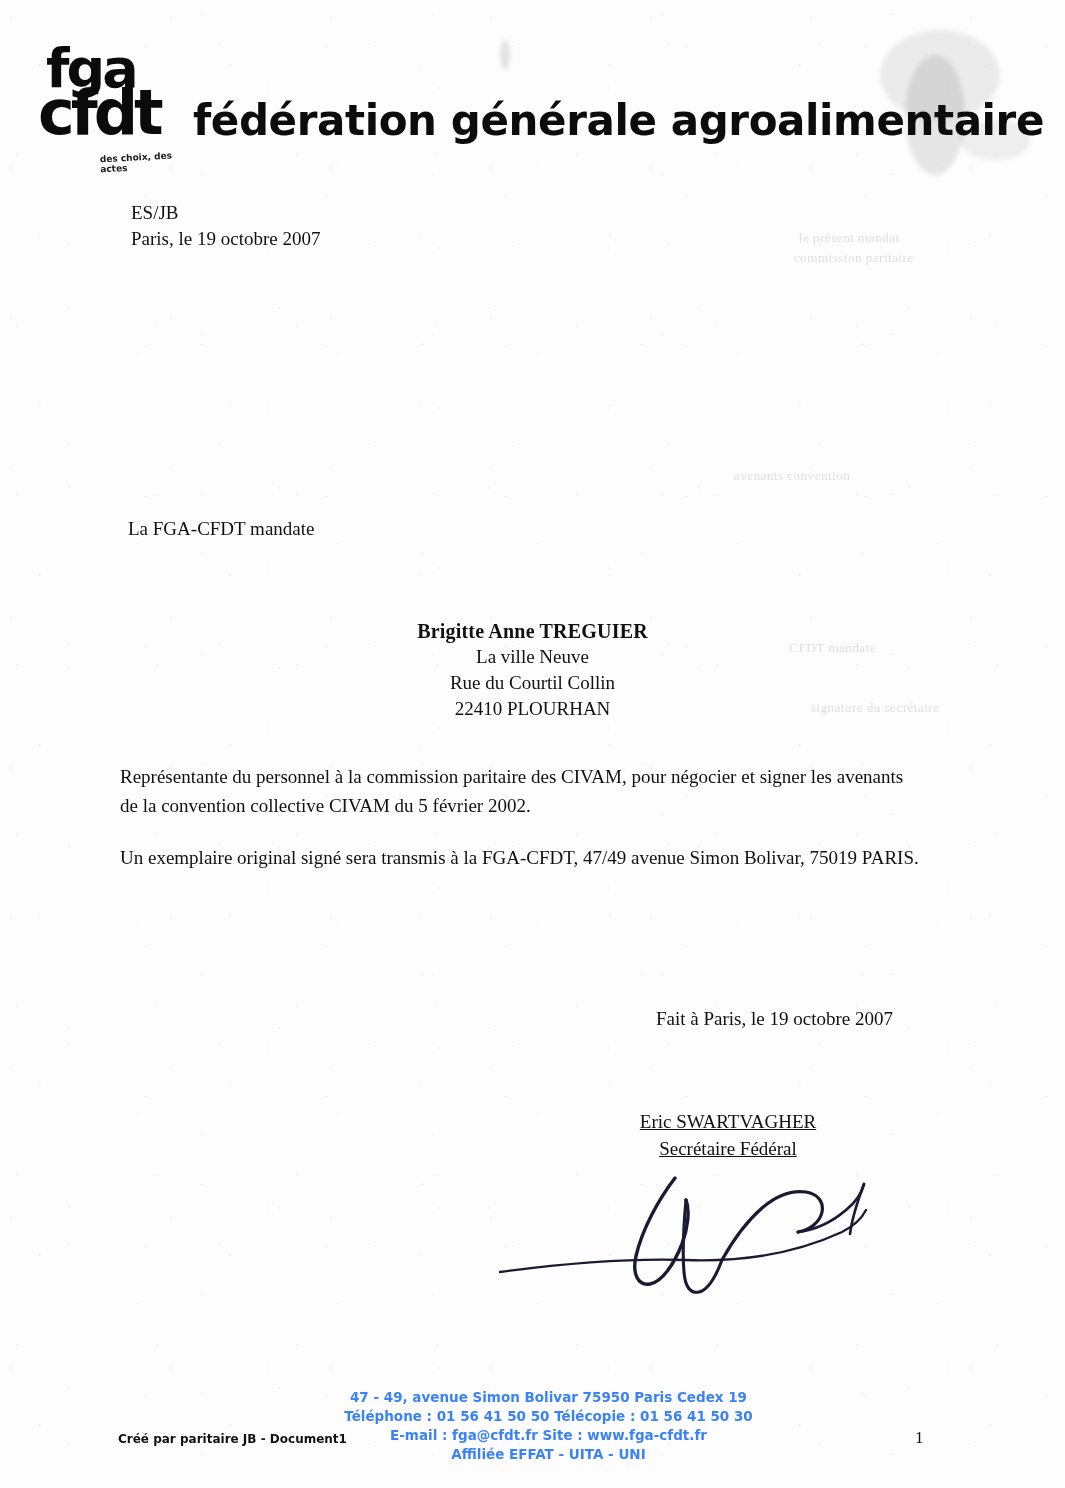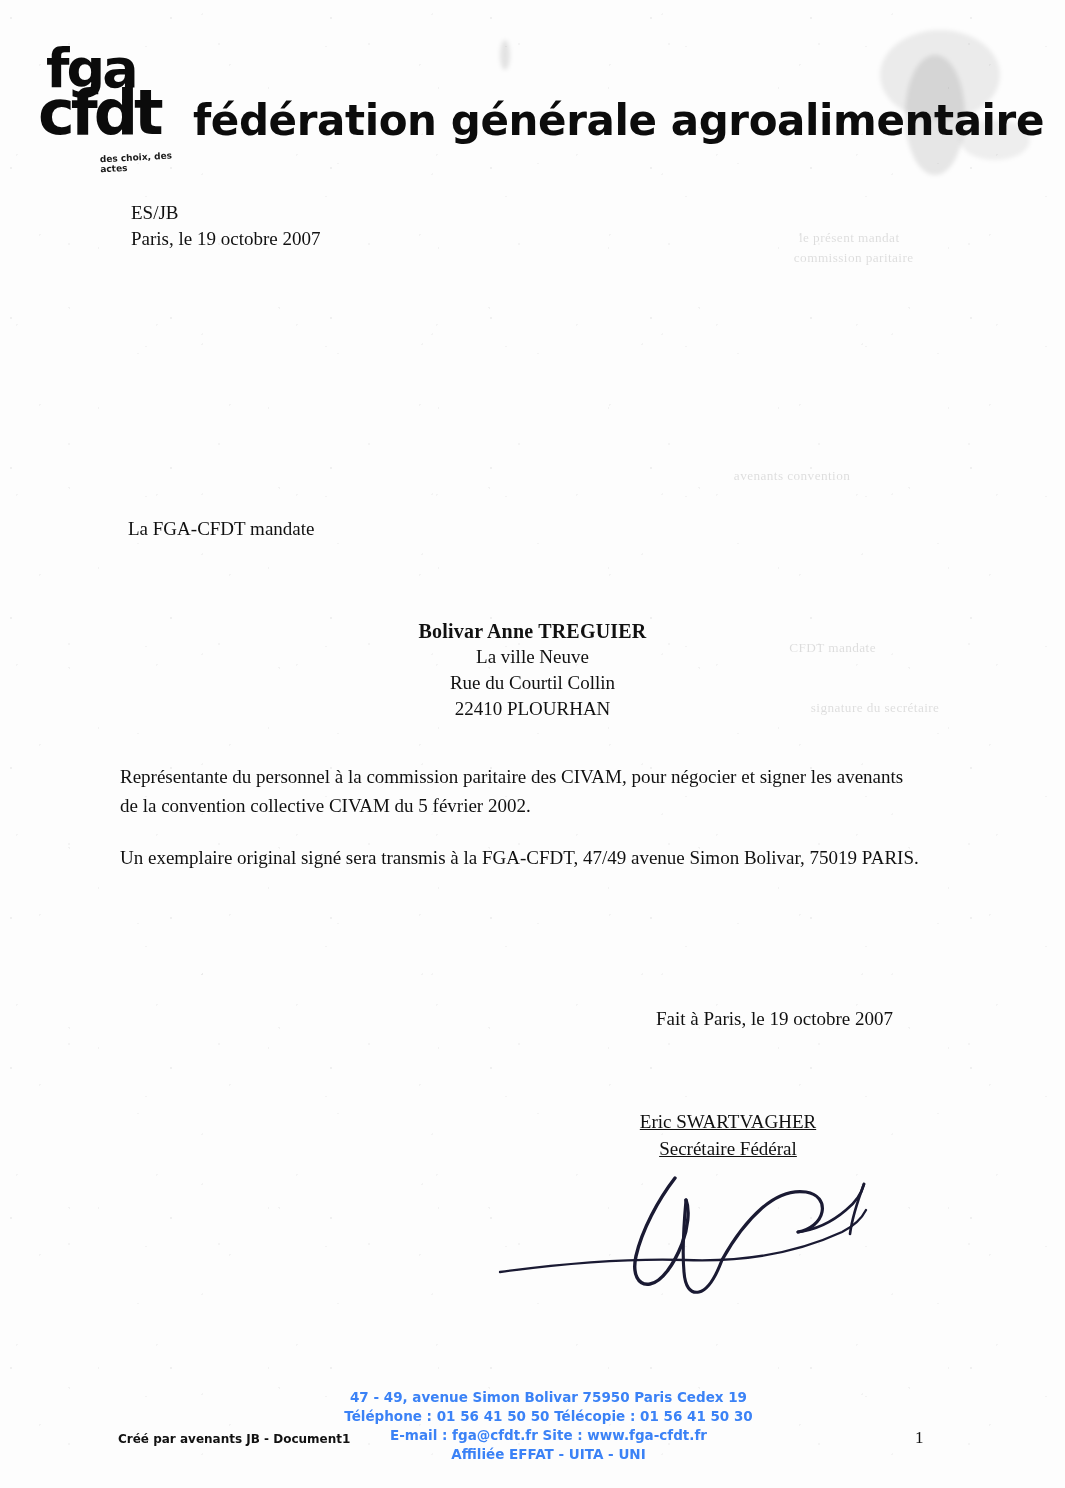--- a/index.html
+++ b/index.html
@@ -239,21 +239,21 @@
   </div>
 
   <div class="ref">
     <div>ES/JB</div>
     <div>Paris, le 19 octobre 2007</div>
   </div>
 
   <div class="mandate-line">La FGA-CFDT mandate</div>
 
   <div class="recipient">
-    <div class="name">Bolivar Anne TREGUIER</div>
+    <div class="name">Brigitte Anne TREGUIER</div>
     <div>La ville Neuve</div>
     <div>Rue du Courtil Collin</div>
     <div>22410 PLOURHAN</div>
   </div>
 
   <div class="para para-1">Représentante du personnel à la commission paritaire des CIVAM, pour négocier et signer les avenants de la convention collective CIVAM du 5 février 2002.</div>
   <div class="para para-2">Un exemplaire original signé sera transmis à la FGA-CFDT, 47/49 avenue Simon Bolivar, 75019 PARIS.</div>
 
   <div class="fait">Fait à Paris, le 19 octobre 2007</div>
 
@@ -273,16 +273,16 @@
     </g>
   </svg>
 
   <div class="footer">
     <div>47 - 49, avenue Simon Bolivar 75950 Paris Cedex 19</div>
     <div>Téléphone : 01 56 41 50 50 Télécopie : 01 56 41 50 30</div>
     <div>E-mail : fga@cfdt.fr Site : www.fga-cfdt.fr</div>
     <div>Affiliée EFFAT - UITA - UNI</div>
   </div>
 
-  <div class="created-by">Créé par avenants JB - Document1</div>
+  <div class="created-by">Créé par paritaire JB - Document1</div>
   <div class="page-number">1</div>
 
 </div>
 
 </body></html>

